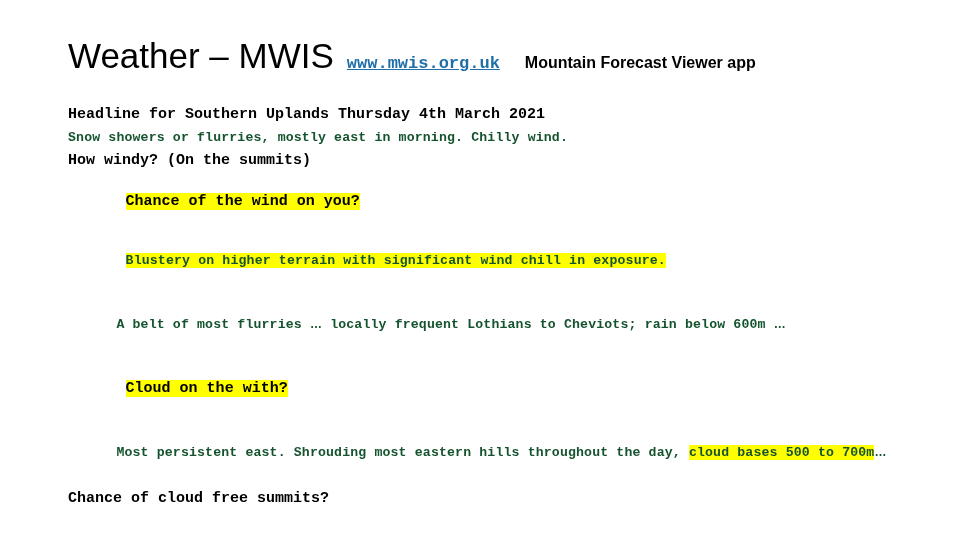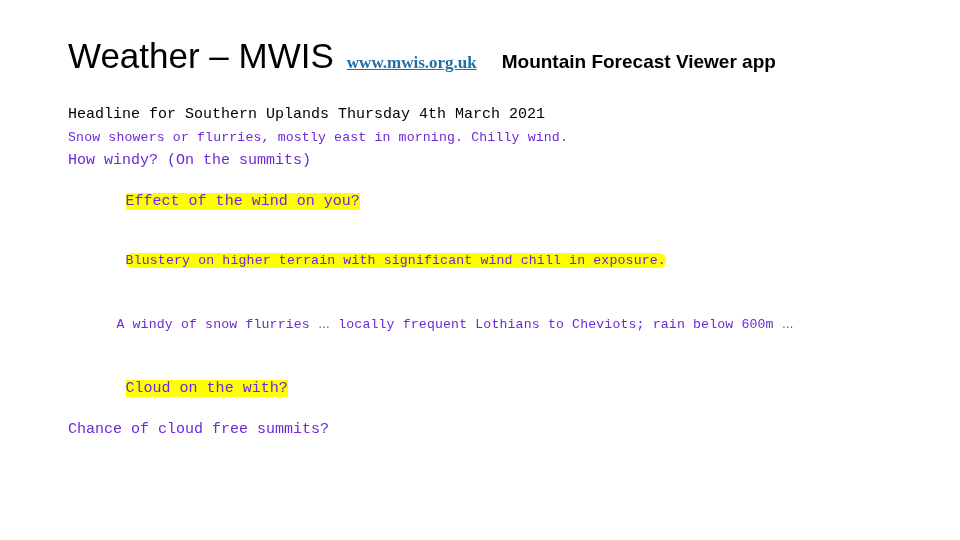--- a/index.html
+++ b/index.html
@@ -34,31 +34,31 @@
   }
   .title-main {
     font-family: "Liberation Sans", "DejaVu Sans", sans-serif;
     font-size: 35px;
     font-weight: 400;
     color: #000000;
     letter-spacing: 0px;
     line-height: 1;
   }
   .title-link {
-    font-family: Liberation Serif, serif;
+    font-family: Liberation Mono, monospace;
     font-size: 17px;
     font-weight: 700;
     color: #1f6fa8;
     text-decoration: underline;
     margin-left: 13px;
     line-height: 1;
   }
   .title-app {
     font-family: "Liberation Sans", "DejaVu Sans", sans-serif;
-    font-size: 19px;
+    font-size: 16px;
     font-weight: 700;
     color: #000000;
     margin-left: 25px;
     line-height: 1;
   }
 
   
   .forecast {
     position: absolute;
     left: 68px;
@@ -68,45 +68,44 @@
 
   .line {
     margin: 0;
     padding: 0;
     white-space: pre-wrap;
   }
 
   .heading {
     font-family: "Liberation Mono", "DejaVu Sans Mono", monospace;
     font-size: 15px;
-    font-weight: 400;
+    font-weight: 700;
     line-height: 23px;
     color: #000000;
   }
   .heading.red {
-    color: #6d28d9;
+    color: #000000;
   }
 
   .body-text {
     font-family: "Liberation Mono", "DejaVu Sans Mono", monospace;
     font-size: 13.2px;
-    font-weight: 400;
+    font-weight: 700;
     line-height: 23px;
-    color: #6d28d9;
+    color: #14532d;
     letter-spacing: 0.15px;
   }
 
   .hl {
     background-color: #ffff00;
   }
   
   .hl-inline {
     background-color: #ffff00;
     box-decoration-break: clone;
-    border-radius: 7px;
     -webkit-box-decoration-break: clone;
   }
 
   .ellip {
     font-family: "Liberation Sans", "DejaVu Sans", sans-serif;
     font-size: 12px;
   }
 </style>
 </head>
 <body>
@@ -121,30 +120,33 @@
 
   <div class="forecast">
 
     <div class="line heading">Headline for Southern Uplands Thursday 4th March 2021</div>
 
     <div class="line body-text">Snow showers or flurries, mostly east in morning. Chilly wind.</div>
 
     <div class="line heading red">How windy? (On the summits)</div>
 
     <div class="line">
-      <span class="heading red hl">Effect of the wind on you?</span>
+      <span class="heading red hl">Chance of the wind on you?</span>
     </div>
     <div class="line">
       <span class="body-text hl-inline">Blustery on higher terrain with significant wind chill in exposure.</span>
     </div>
 
     <div class="line body-text">
-      <span>A windy of snow flurries </span><span class="ellip">…</span><span> locally frequent Lothians to Cheviots; rain below 600m </span><span class="ellip">…</span>
+      <span>A belt of most flurries </span><span class="ellip">…</span><span> locally frequent Lothians to Cheviots; rain below 600m </span><span class="ellip">…</span>
     </div>
 
     <div class="line">
       <span class="heading red hl">Cloud on the with?</span>
+    </div>
+    <div class="line body-text">
+      <span>Most persistent east. Shrouding most eastern hills throughout the day, </span><span class="hl-inline">cloud bases 500 to 700m</span><span class="ellip">…</span>
     </div>
 
     <div class="line heading red">Chance of cloud free summits?</div>
 
   </div>
 </div>
 
 </body></html>

